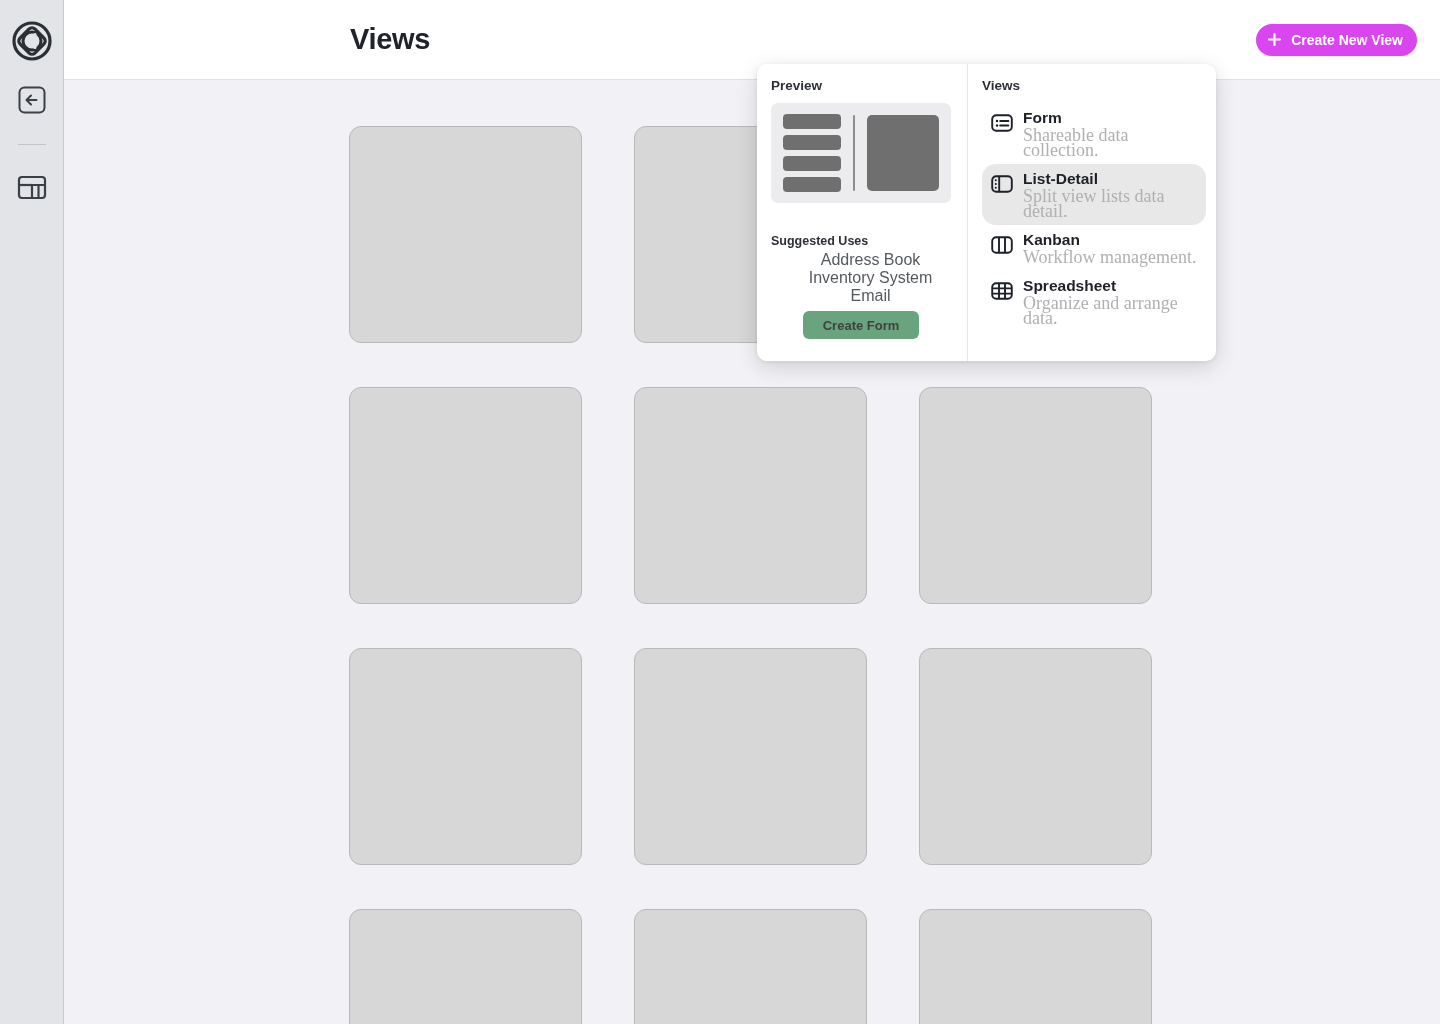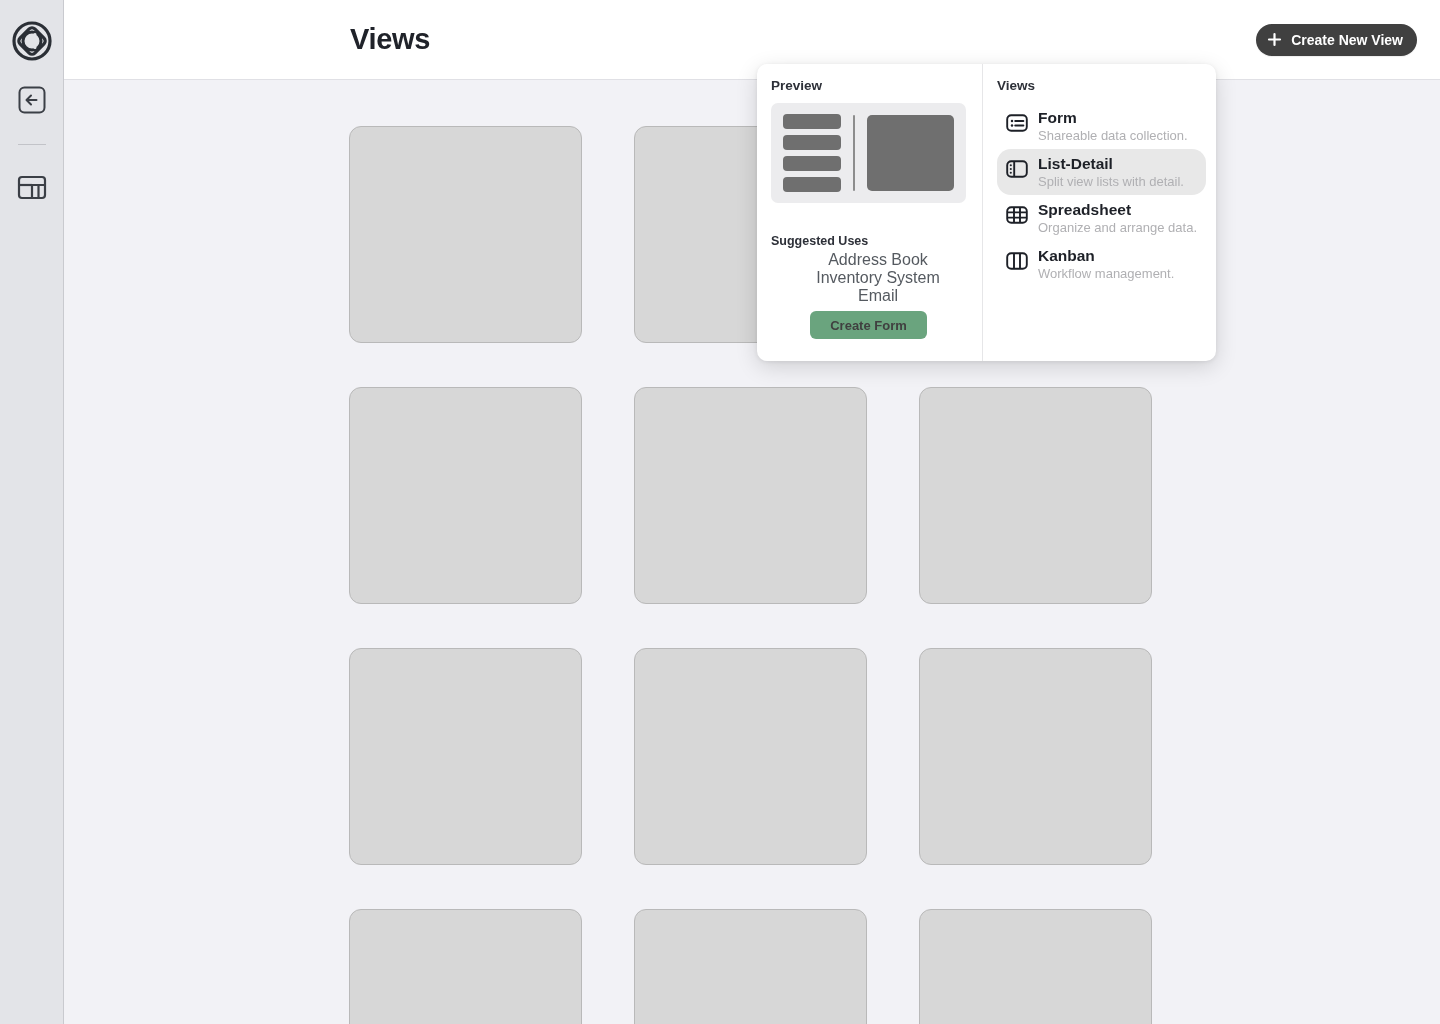--- a/index.html
+++ b/index.html
@@ -40,21 +40,21 @@
     padding: 0 23px 0 286px;
     flex: 0 0 80px;
     position: relative; z-index: 2;
   }
   .page-title {
     font-size: 29px; font-weight: bold; color: #20232a;
     letter-spacing: -0.3px;
   }
   .spacer { flex: 1 1 auto; }
   .btn-primary {
-    background: #404040; color: #ffffff;
+    background: #d946ef; color: #ffffff;
     border: none; border-radius: 16px;
     height: 32px; padding: 0 14px 0 11px;
     font-size: 14px; font-weight: bold;
     font-family: "Liberation Sans", sans-serif;
     display: inline-flex; align-items: center; gap: 9px;
     cursor: pointer;
     box-shadow: 0 1px 1px rgba(0,0,0,0.07);
   }
   .plus-ic { display:block; }
 
@@ -134,21 +134,21 @@
   .view-item {
     display: flex; align-items: flex-start; gap: 9px;
     padding: 5px 8px 6px 8px;
     border-radius: 7px;
     cursor: pointer;
   }
   .view-item.selected { background: #e8e8e8; border-radius: 14px; }
   .vi-icon { flex: 0 0 24px; margin-top: 3px; }
   .vi-txt { display: flex; flex-direction: column; }
   .vi-title { font-size: 15.5px; font-weight: bold; color: #1d2027; line-height: 19px; }
-  .vi-sub { font-size: 13px; color: #b0b0b3; line-height: 15px; margin-top: 1px; }
+  .vi-sub { font-size: 18px; color: #b0b0b3; line-height: 15px; margin-top: 1px; font-family: Liberation Serif, serif; }
 </style>
 </head>
 <body>
 
 <div id="app">
 
   <div class="sidebar">
 
     <div class="logo-wrap">
       <svg width="40" height="40" viewBox="0 0 40 40">
@@ -260,47 +260,47 @@
             <svg width="24" height="24" viewBox="0 0 24 24">
               <rect x="2.2" y="4.2" width="19.6" height="15.6" rx="4" fill="none" stroke="#1d2027" stroke-width="1.9"></rect>
               <path d="M9.2 4.4 V19.6" stroke="#1d2027" stroke-width="1.9"></path>
               <circle cx="5.8" cy="8.3" r="1.05" fill="#1d2027"></circle>
               <circle cx="5.8" cy="12" r="1.05" fill="#1d2027"></circle>
               <circle cx="5.8" cy="15.7" r="1.05" fill="#1d2027"></circle>
             </svg>
           </span>
           <span class="vi-txt">
             <span class="vi-title">List-Detail</span>
-            <span class="vi-sub">Split view lists with detail.</span>
+            <span class="vi-sub">Split view lists data detail.</span>
+          </span>
+        </div>
+
+        <div class="view-item">
+          <span class="vi-icon">
+            <svg width="24" height="24" viewBox="0 0 24 24">
+              <rect x="2.2" y="4.2" width="19.6" height="15.6" rx="4" fill="none" stroke="#1d2027" stroke-width="1.9"></rect>
+              <path d="M9 4.4 V19.6 M15 4.4 V19.6" stroke="#1d2027" stroke-width="1.9"></path>
+            </svg>
+          </span>
+          <span class="vi-txt">
+            <span class="vi-title">Kanban</span>
+            <span class="vi-sub">Workflow management.</span>
           </span>
         </div>
 
         <div class="view-item">
           <span class="vi-icon">
             <svg width="24" height="24" viewBox="0 0 24 24">
               <rect x="2.2" y="4.2" width="19.6" height="15.6" rx="4" fill="none" stroke="#1d2027" stroke-width="1.9"></rect>
               <path d="M2.4 9.4 H21.6 M2.4 14.6 H21.6 M9 4.4 V19.6 M15 4.4 V19.6" stroke="#1d2027" stroke-width="1.9"></path>
             </svg>
           </span>
           <span class="vi-txt">
             <span class="vi-title">Spreadsheet</span>
             <span class="vi-sub">Organize and arrange data.</span>
           </span>
         </div>
 
-        <div class="view-item">
-          <span class="vi-icon">
-            <svg width="24" height="24" viewBox="0 0 24 24">
-              <rect x="2.2" y="4.2" width="19.6" height="15.6" rx="4" fill="none" stroke="#1d2027" stroke-width="1.9"></rect>
-              <path d="M9 4.4 V19.6 M15 4.4 V19.6" stroke="#1d2027" stroke-width="1.9"></path>
-            </svg>
-          </span>
-          <span class="vi-txt">
-            <span class="vi-title">Kanban</span>
-            <span class="vi-sub">Workflow management.</span>
-          </span>
-        </div>
-
       </div>
     </div>
 
   </div>
 </div>
 
 </body></html>

